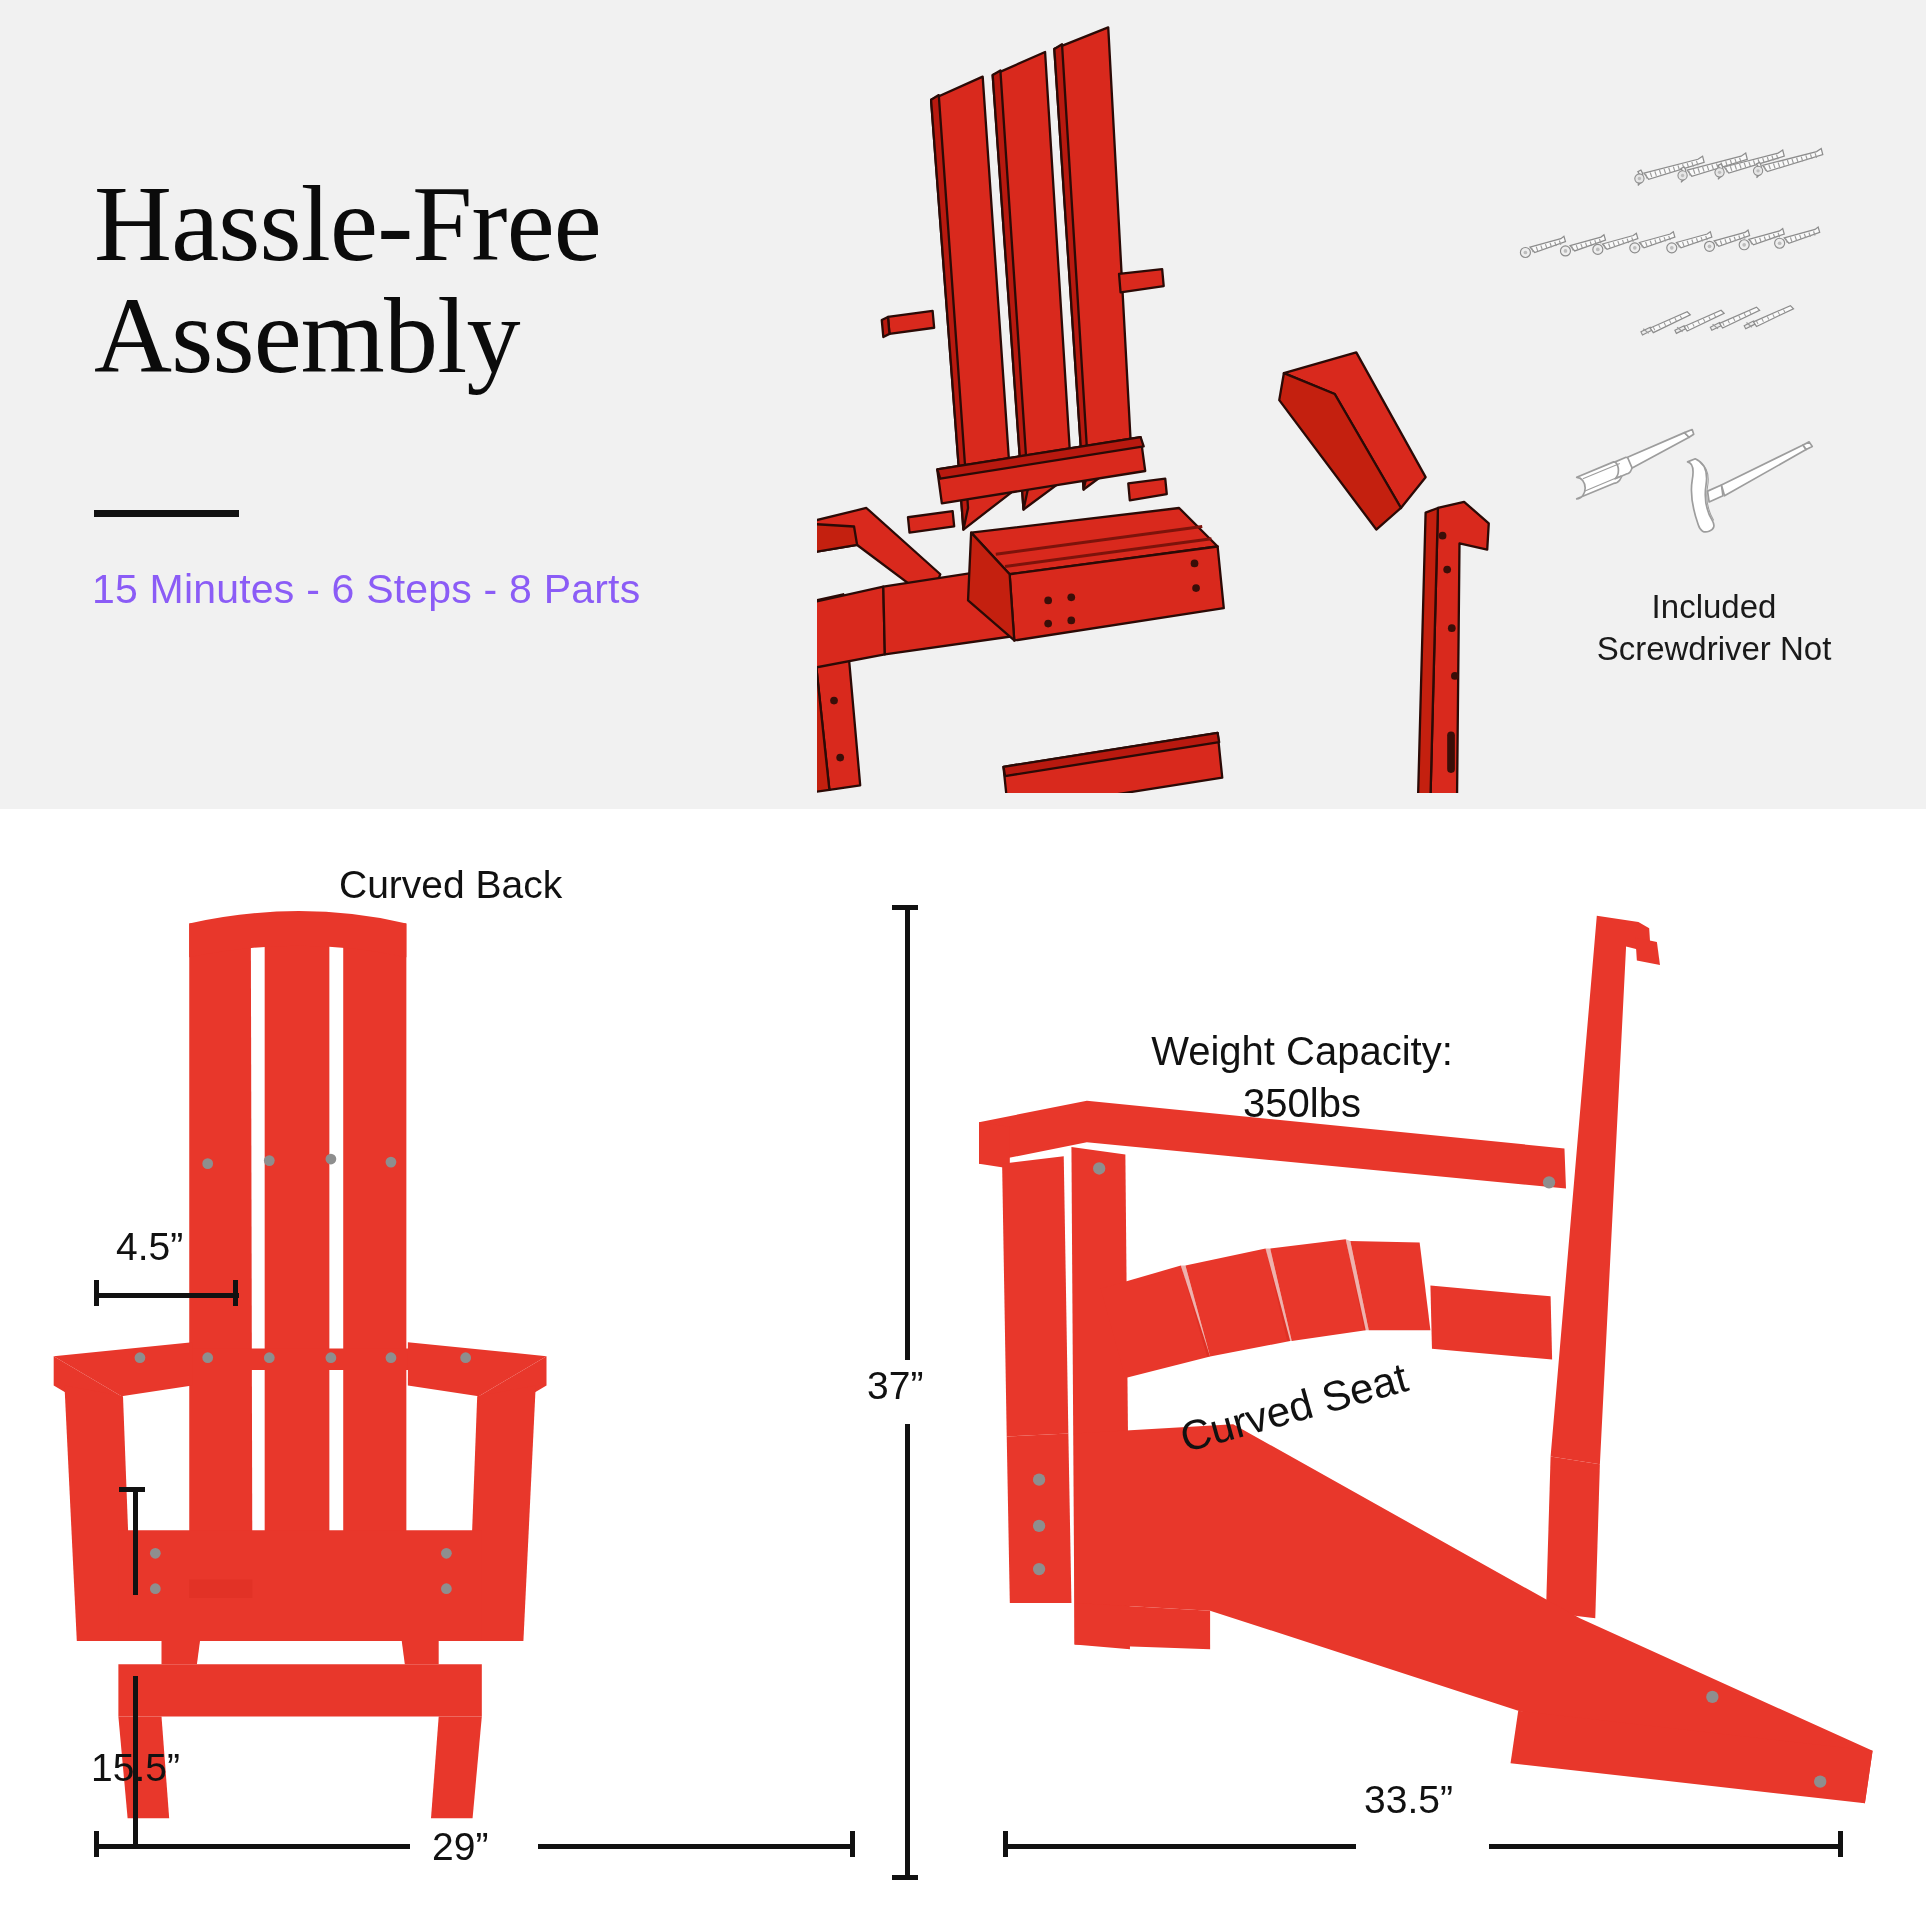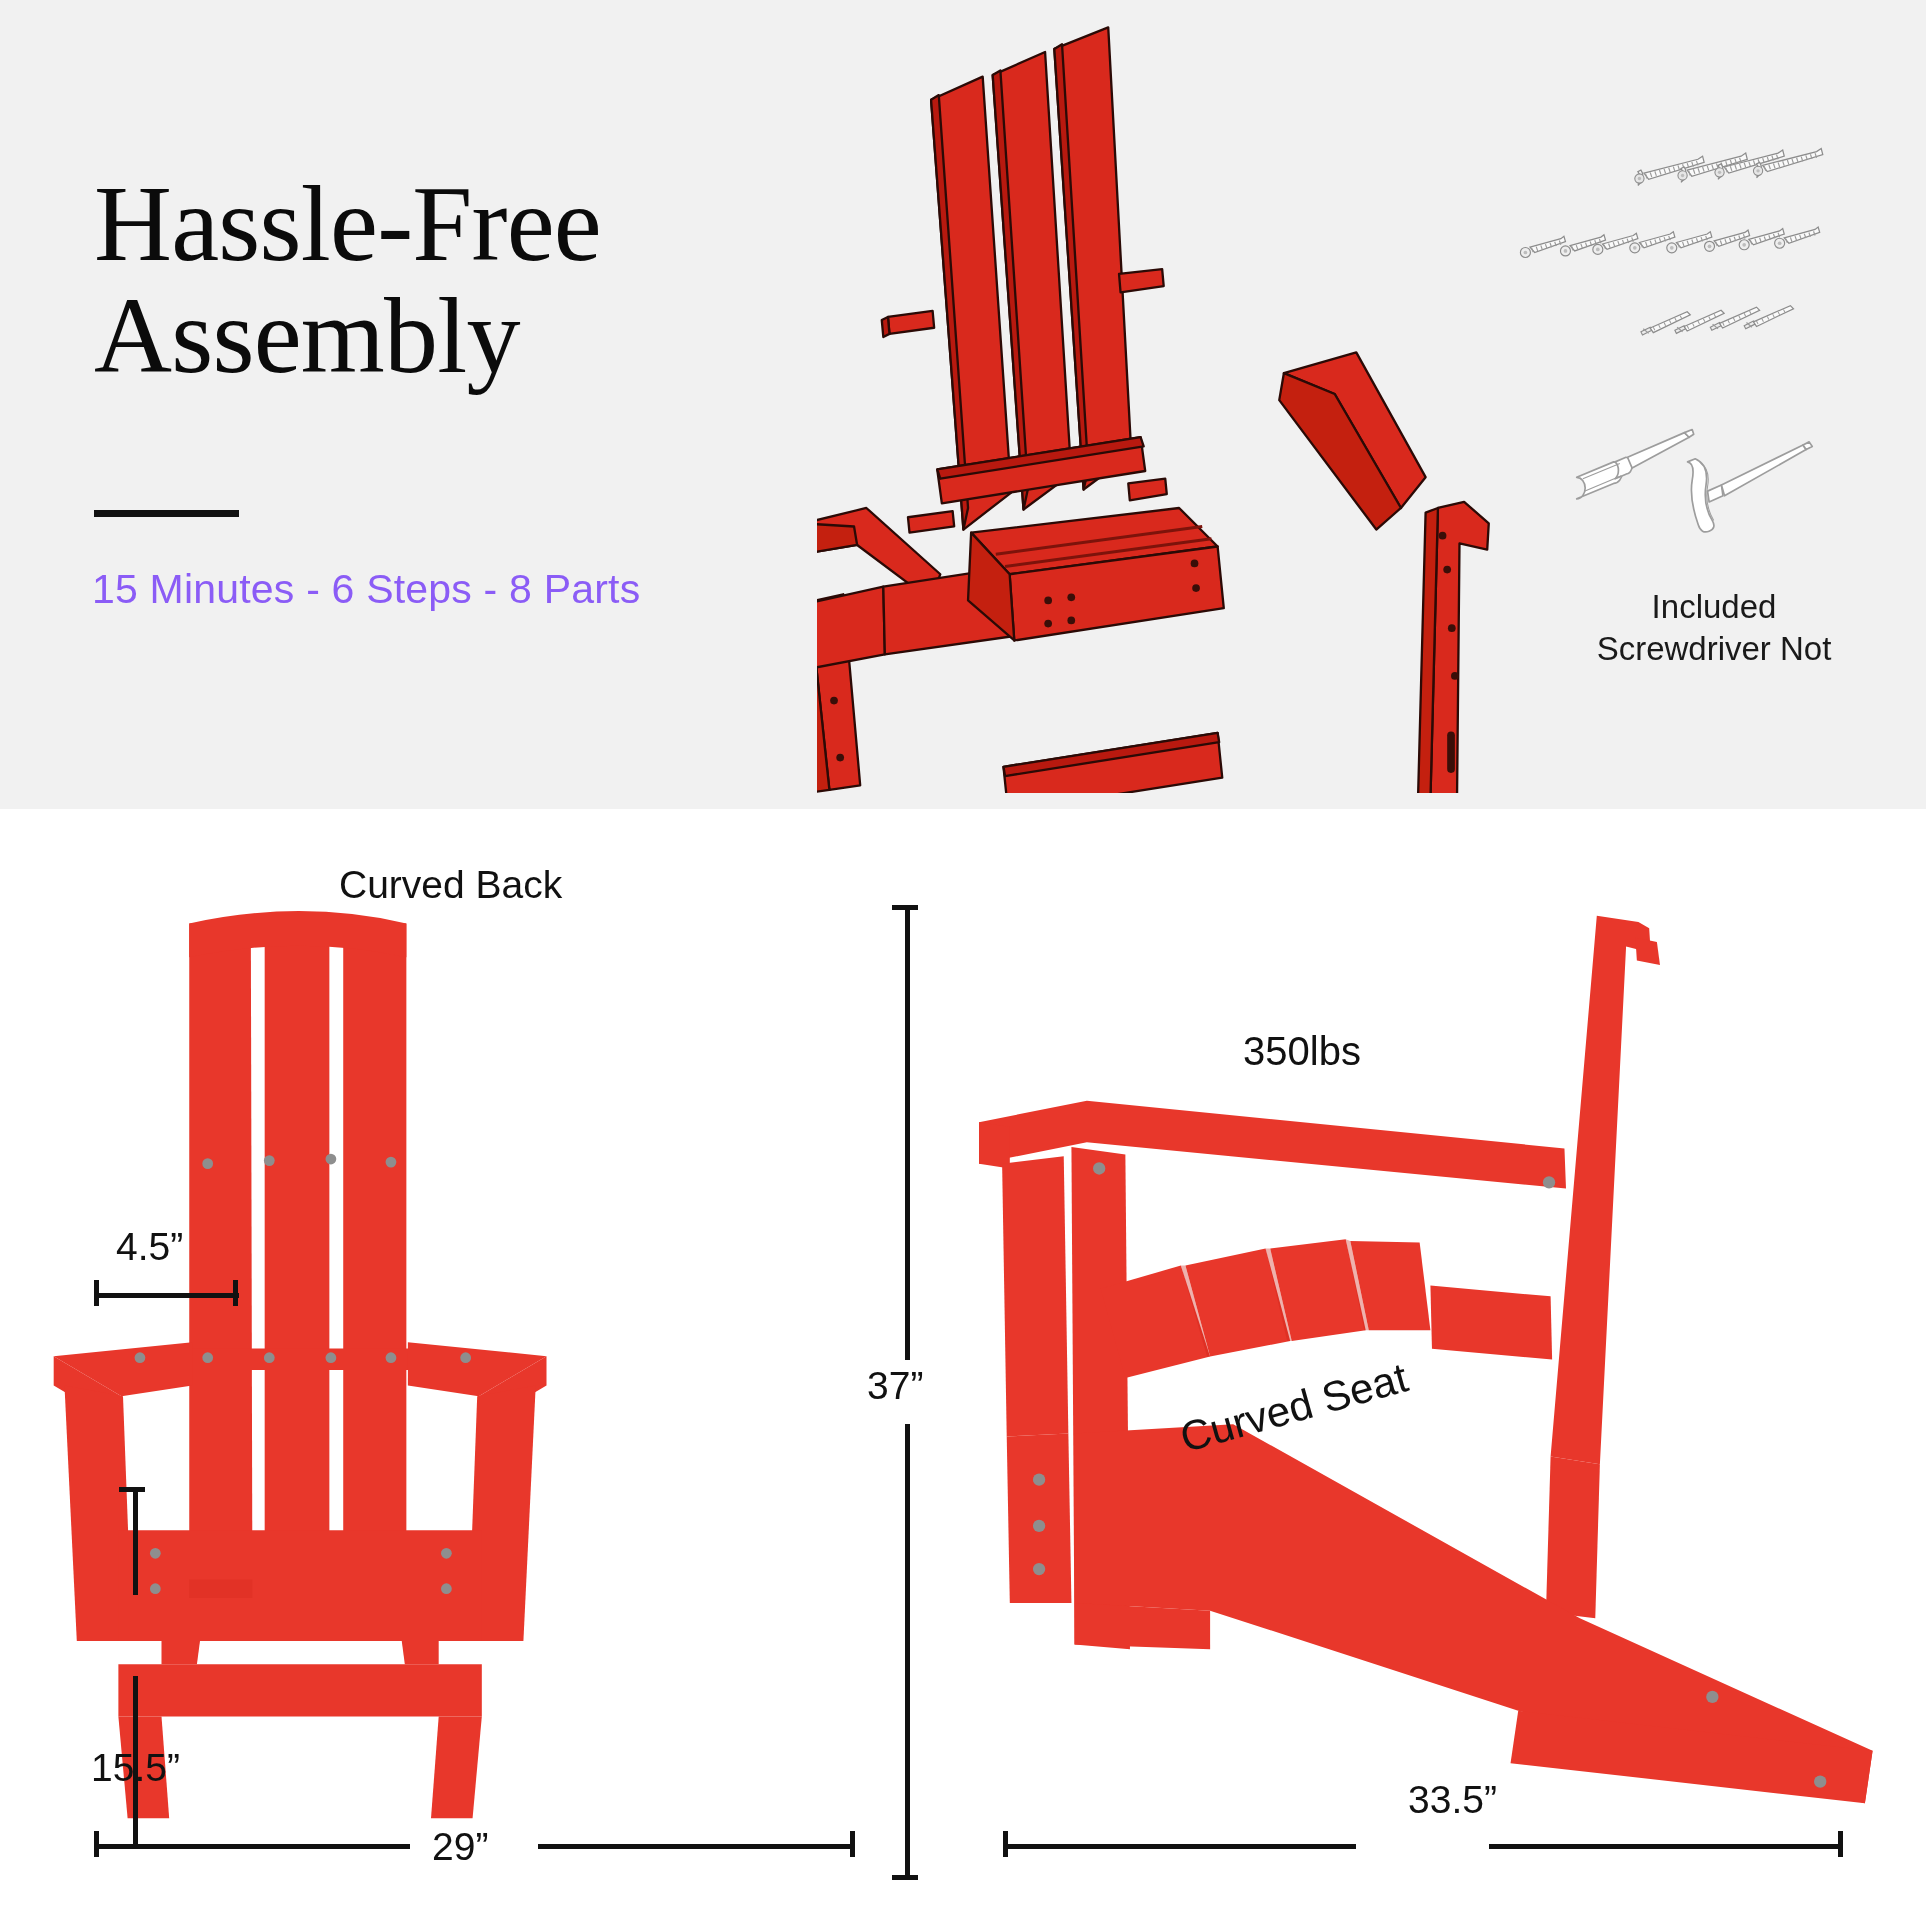--- a/index.html
+++ b/index.html
@@ -63,21 +63,21 @@
     font-size:42px;color:#111;font-weight:400;white-space:nowrap;
     transform:rotate(-15.5deg);transform-origin:left top;
   }
 
   
   .dim-text{position:absolute;font-size:39px;color:#111;font-weight:400;white-space:nowrap;}
   .dim-45{left:116px;top:1225px;}
   .dim-155{left:91px;top:1706px;margin-top:40px;}
   .dim-37{left:867px;top:1364px;}
   .dim-29{left:432px;top:1825px;}
-  .dim-335{left:1364px;top:1778px;margin-left:44px;}
+  .dim-335{left:1364px;top:1778px;}
 
   
   .dline{position:absolute;background:#111;}
   .h-line{height:5.4px;}
   .v-line{width:5.4px;}
   .cap-v{position:absolute;width:5.4px;height:26px;background:#111;}
   .cap-h{position:absolute;height:5.4px;width:26px;background:#111;}
 
   .chair-front{position:absolute;left:46px;top:886px;width:539px;height:948px;}
   .chair-side{position:absolute;left:979px;top:894px;width:909px;height:948px;}
@@ -356,20 +356,21 @@
   <div class="cap-h" style="left:119px;top:1487px;"></div>
   <div class="cap-h" style="left:119px;top:1844px;"></div>
 
   <div class="dim-text dim-29">29”</div>
   <div class="dline h-line" style="left:94px;top:1844px;width:316px;"></div>
   <div class="dline h-line" style="left:538px;top:1844px;width:317px;"></div>
   <div class="cap-v" style="left:94px;top:1831px;"></div>
   <div class="cap-v" style="left:850px;top:1831px;"></div>
 
   <div class="label-weight">
+    <div>Weight Capacity:</div>
     <div>350lbs</div>
   </div>
 
   <div class="chair-side">
     <svg width="909" height="948" viewBox="0 0 1180 1230">
       <g fill="#e8372b">
 
         <path d="M802 28 L856 36 L870 44 L872 76 L840 68 L806 740 L742 730 Z"></path>
         <path d="M852 56 L880 62 L884 92 L854 86 Z"></path>
 

